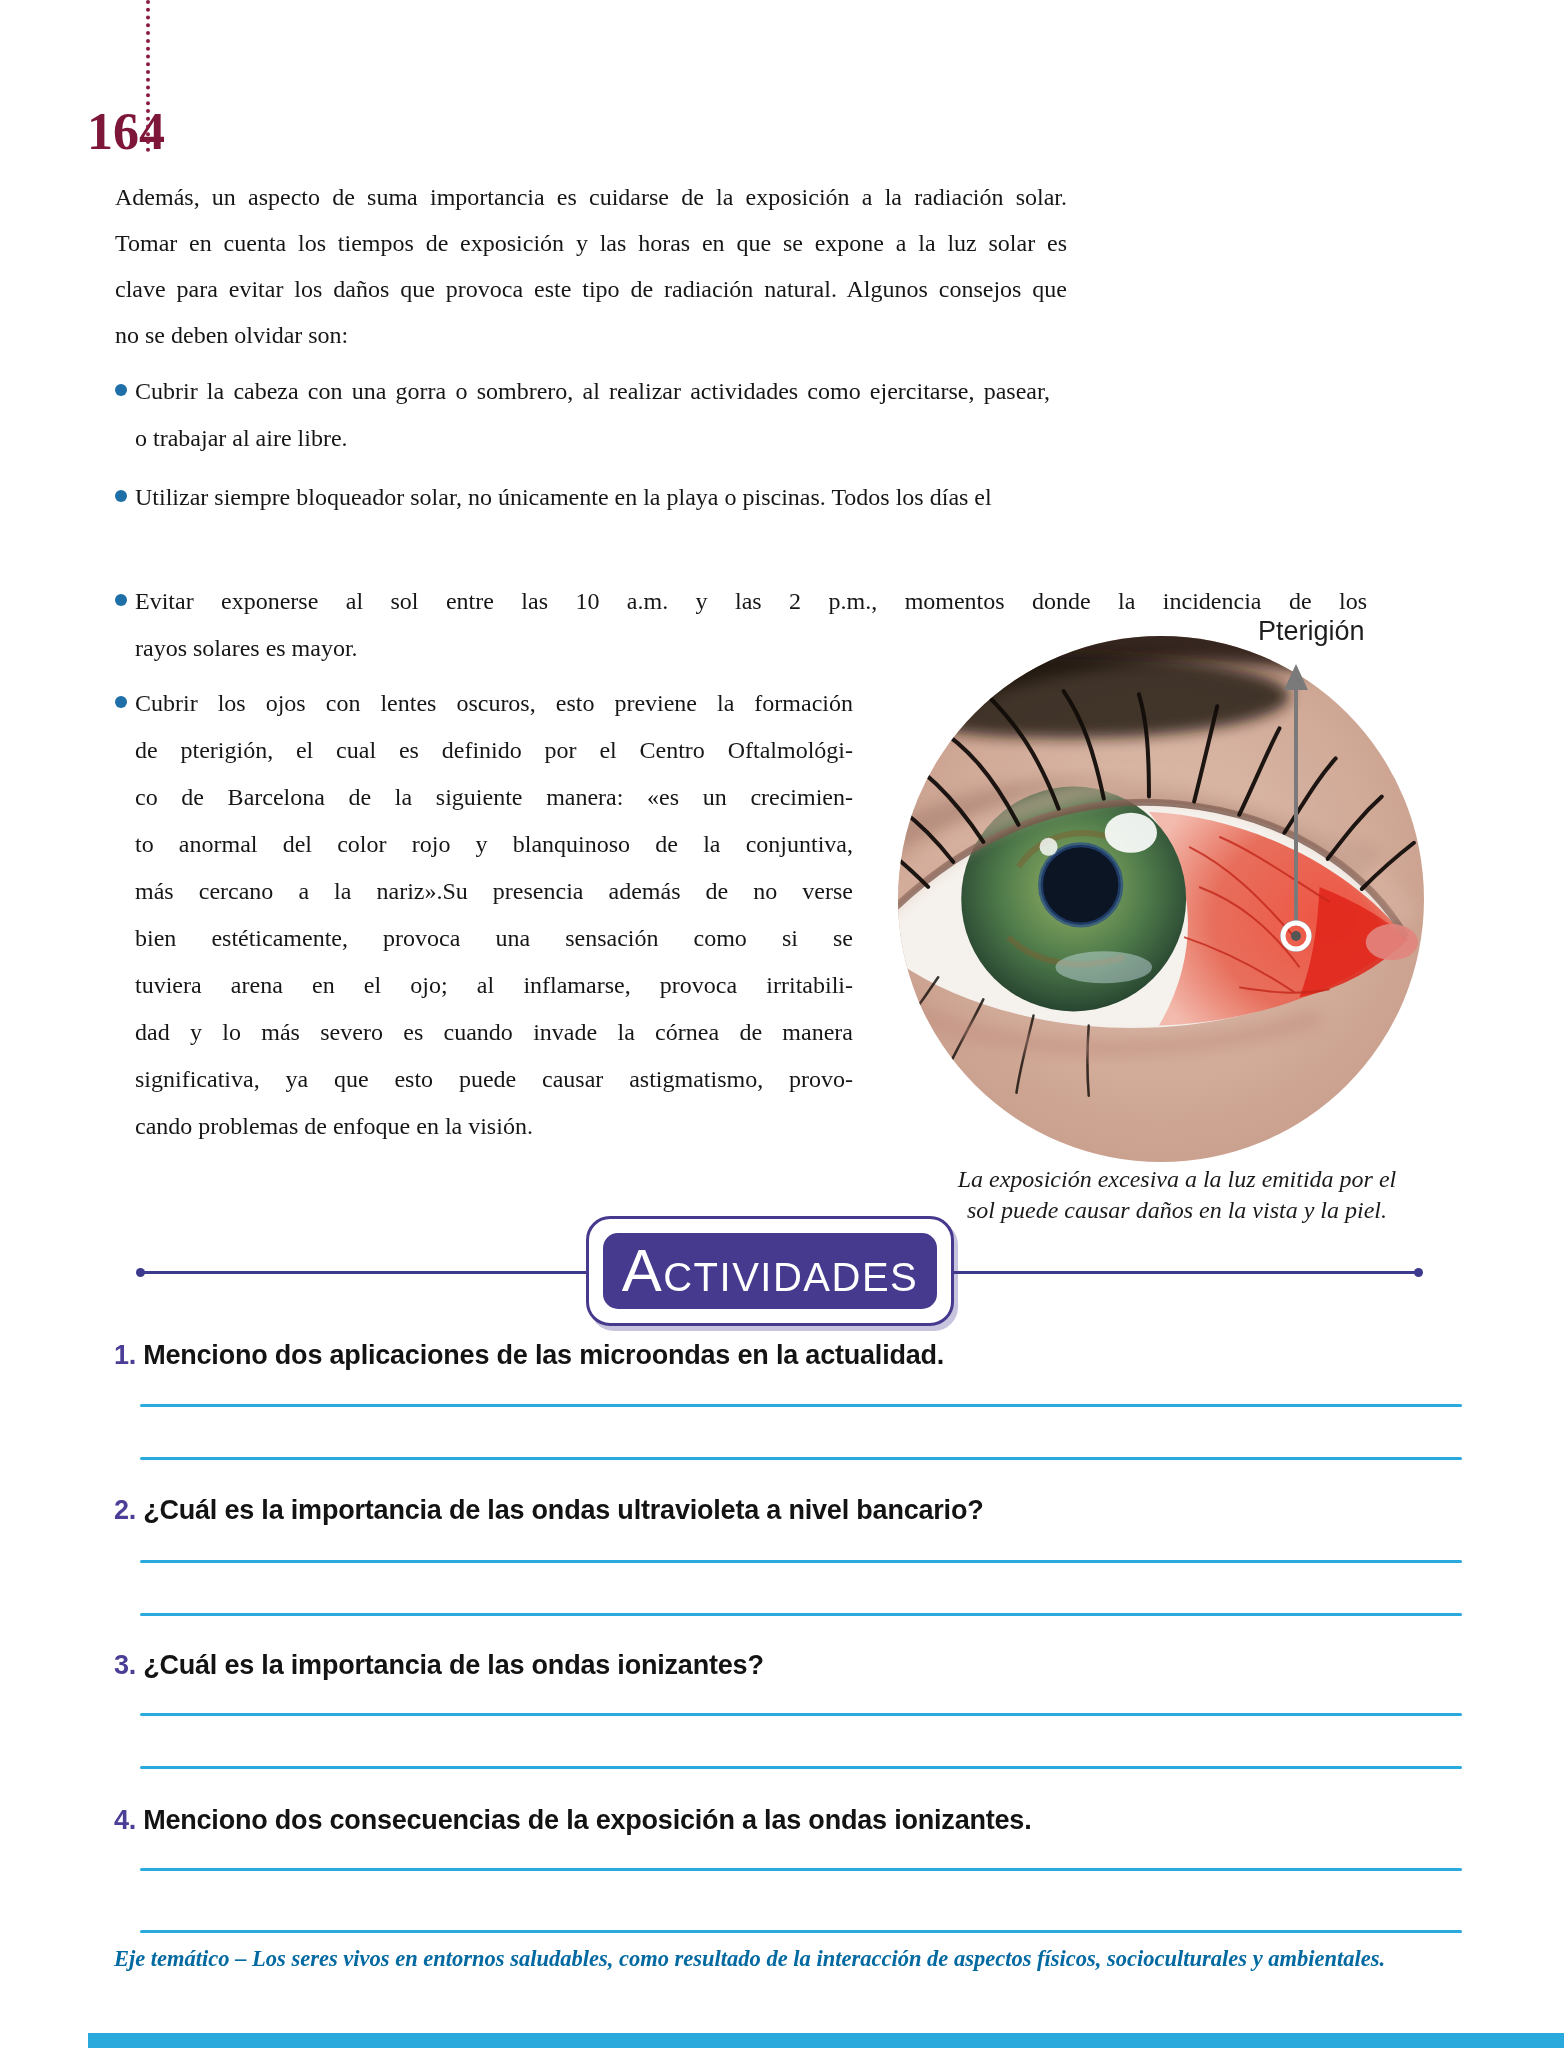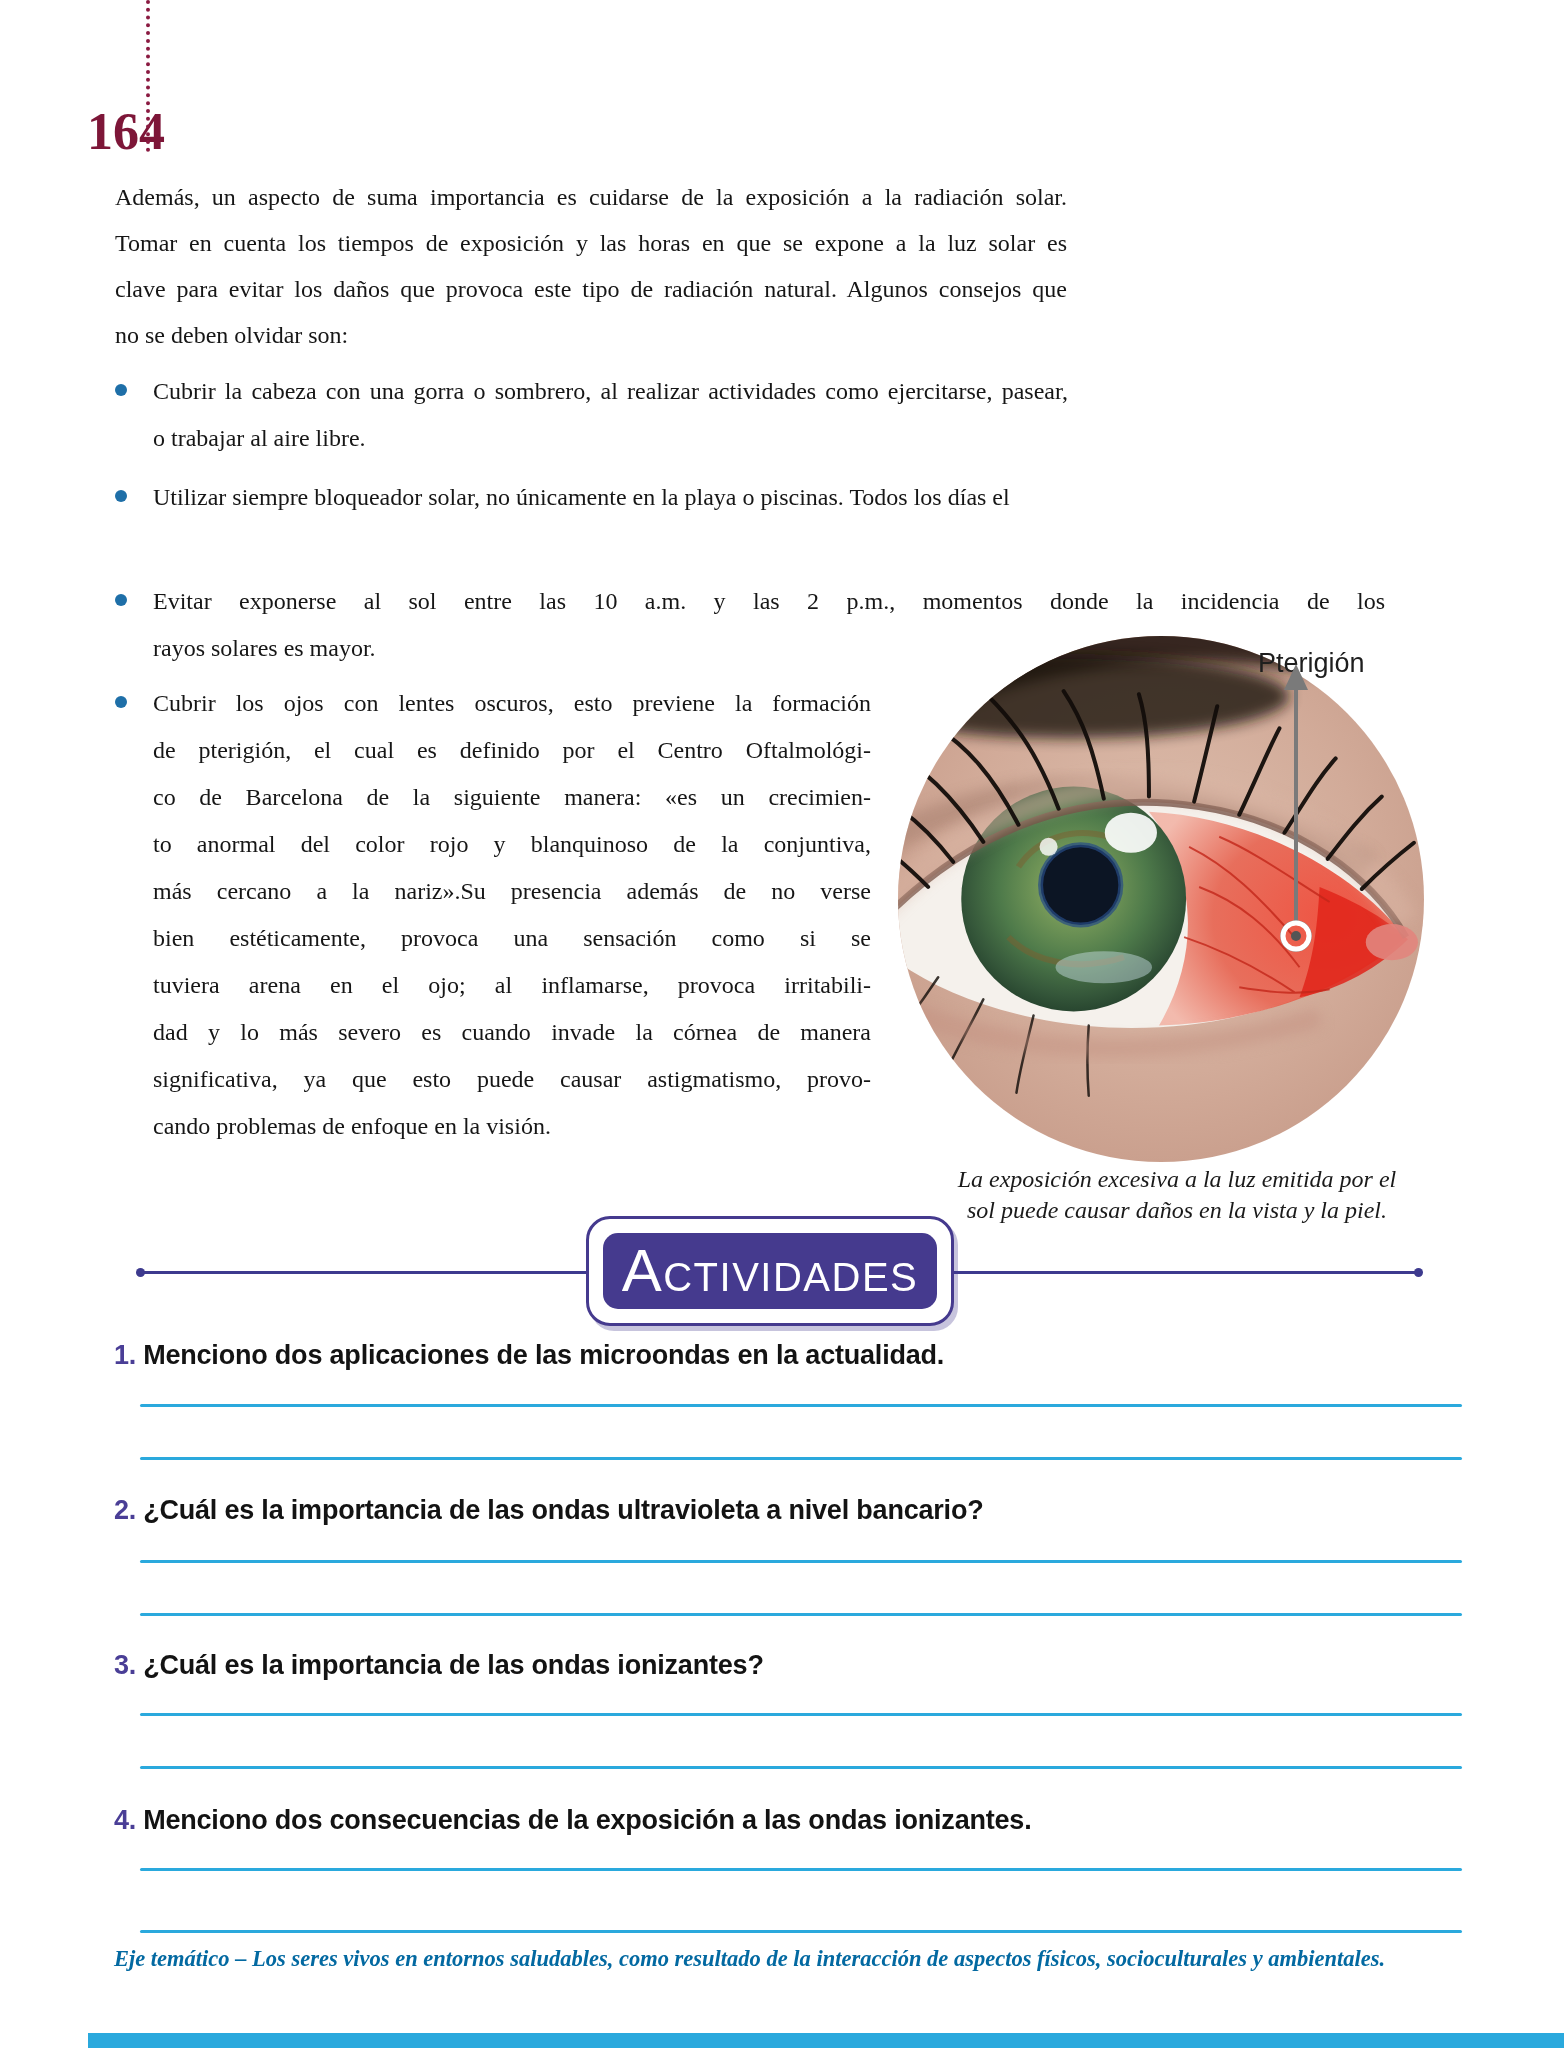--- a/index.html
+++ b/index.html
@@ -10,25 +10,25 @@
   .pageno{position:absolute;left:87px;top:102px;font-size:52px;font-weight:bold;color:#7d1638;}
   .dotline{position:absolute;left:146px;top:0;height:152px;width:0;border-left:4px dotted #8a1a41;}
 
   
   .intro{position:absolute;left:115px;top:174px;width:952px;font-size:24px;line-height:46px;}
   .jline{text-align:justify;text-align-last:justify;}
   .jline:last-child{text-align-last:left;}
 
   .bullet{position:absolute;left:115px;display:flex;}
   .dot{width:12px;height:12px;border-radius:50%;background:#1e6fa8;margin-top:16px;flex:none;}
-  .btext{margin-left:26px;font-size:24px;line-height:47px;}
+  .btext{margin-left:8px;font-size:24px;line-height:47px;}
 
   
   .figure{position:absolute;left:898px;top:636px;width:526px;height:526px;}
-  .pt-label{position:absolute;left:1258px;top:648px;font-family:"Liberation Sans",sans-serif;
+  .pt-label{position:absolute;left:1258px;top:616px;font-family:"Liberation Sans",sans-serif;
             font-size:27px;color:#1e1e1e;}
   .callout{position:absolute;left:1272px;top:664px;z-index:3;}
   .caption{position:absolute;left:920px;top:1164px;width:514px;font-style:italic;
            font-size:24px;line-height:31px;color:#1a1a1a;}
   .caption .jline{text-align:center;text-align-last:center;}
 
   
   .act-rule{position:absolute;left:141px;top:1271px;width:1278px;height:3px;background:#3d3a8e;}
   .rule-dot{position:absolute;width:9px;height:9px;border-radius:50%;background:#3d3a8e;top:1268px;}
   .banner{position:absolute;left:586px;top:1216px;width:368px;height:110px;background:#ffffff;

